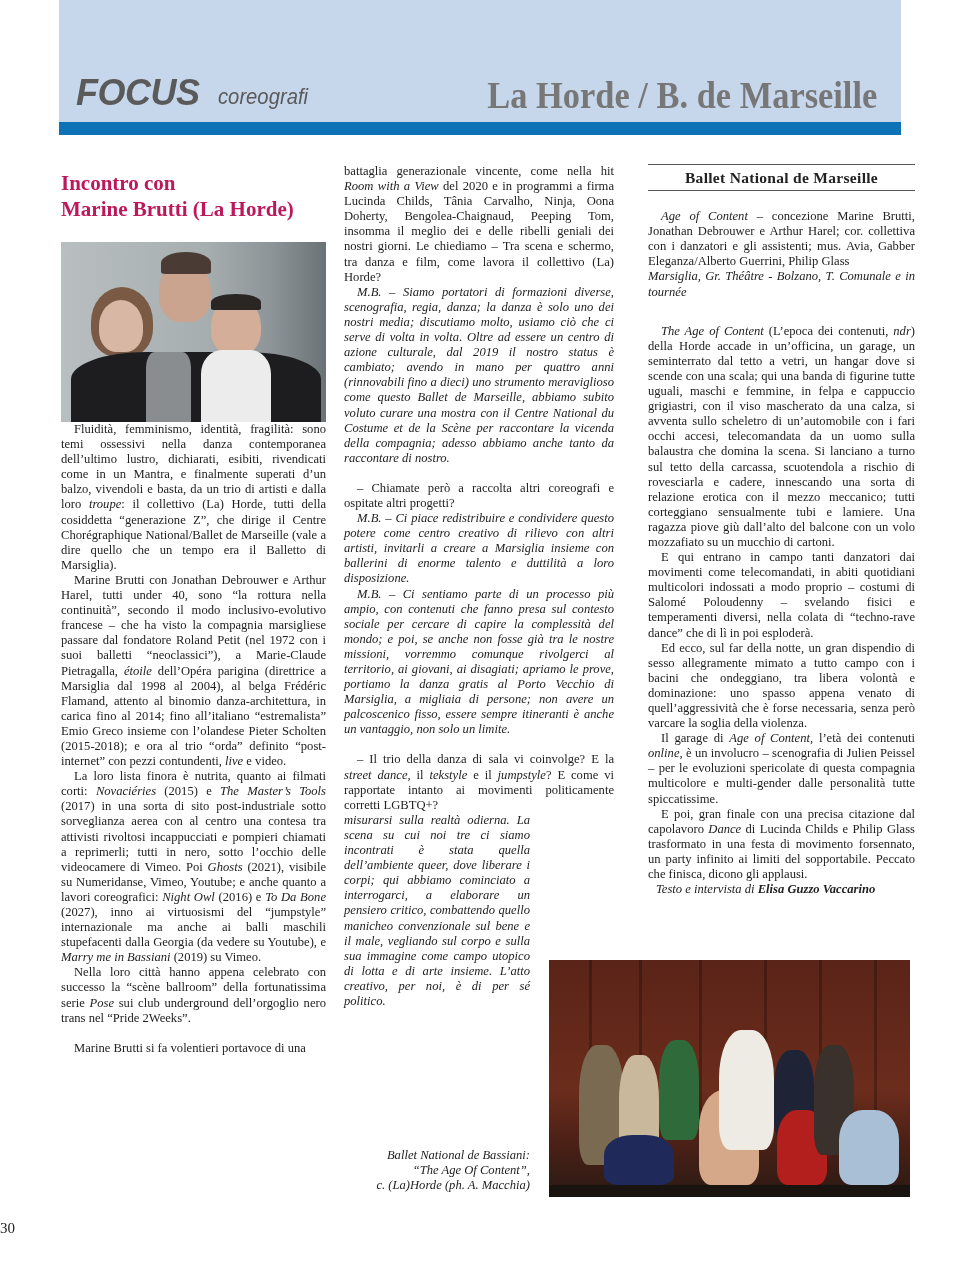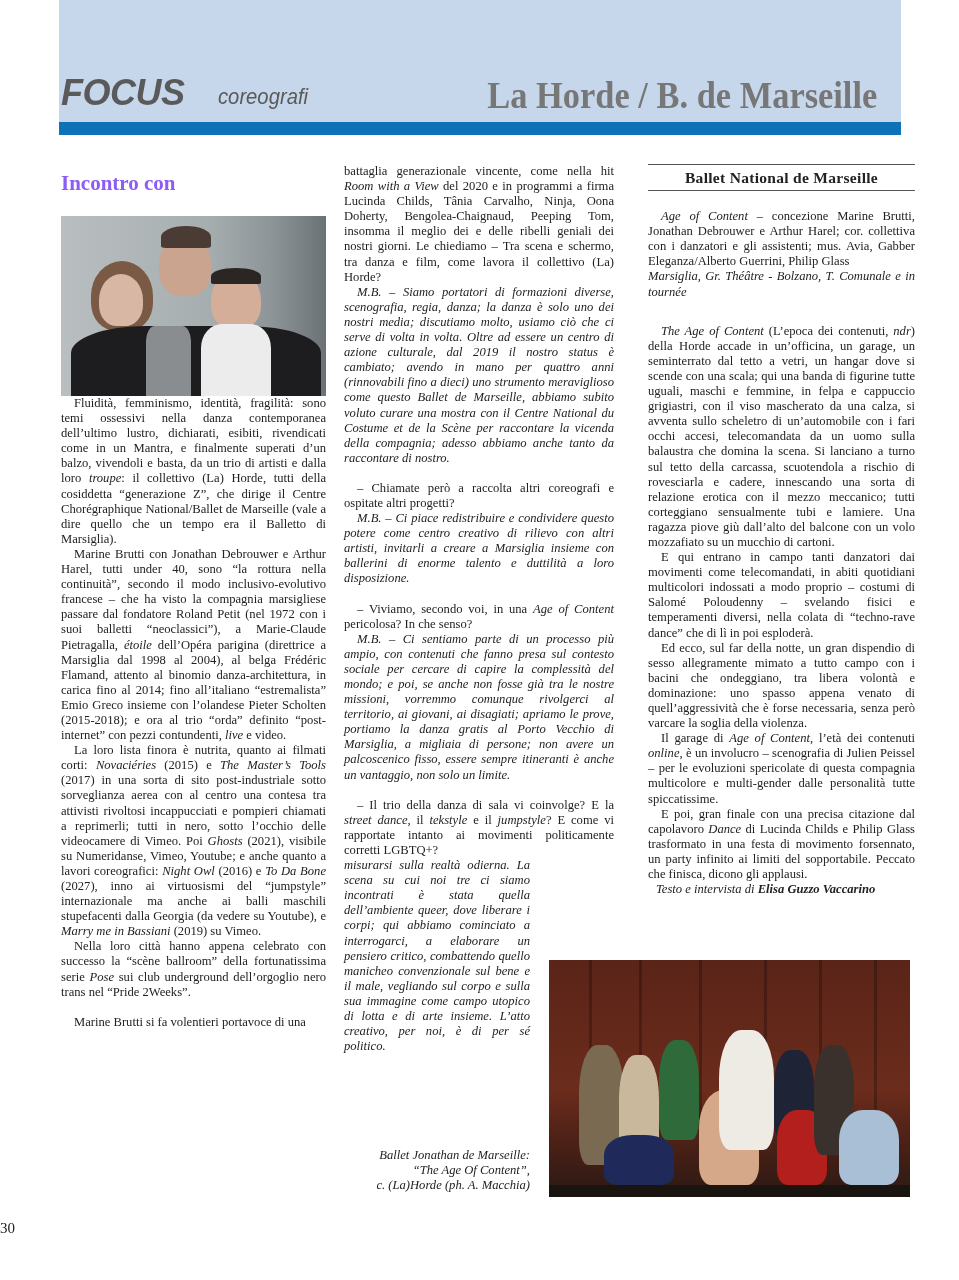--- a/index.html
+++ b/index.html
@@ -1,35 +1,35 @@
 <!DOCTYPE html>
 <html><head>
 <meta charset="utf-8">
 <style>
   html, body { margin: 0; padding: 0; background: #ffffff; }
   body { width: 959px; height: 1280px; position: relative; overflow: hidden;
          font-family: "Liberation Serif", serif; color: #222; }
   .header-band { position: absolute; left: 59px; top: 0; width: 842px; height: 122px; background: #c6d6eb; }
   .header-rule { position: absolute; left: 59px; top: 122px; width: 842px; height: 13px; background: #0d72b6; }
-  .focus-label { position: absolute; left: 61px; top: 72px; font-family: "Liberation Sans", sans-serif;
+  .focus-label { position: absolute; left: 76px; top: 72px; font-family: "Liberation Sans", sans-serif;
                  font-weight: bold; font-style: italic; font-size: 36px; color: #5a5a5a; letter-spacing: -0.5px; }
   .section-label { position: absolute; left: 218px; top: 84px; font-family: "Liberation Sans", sans-serif;
                    font-style: italic; font-size: 22px; color: #5a5a5a; transform: scaleX(0.92); transform-origin: left; }
   .page-title { position: absolute; right: 82px; top: 74px; font-family: "Liberation Serif", serif;
                 font-weight: bold; font-size: 37px; color: #777; transform: scaleX(0.93); transform-origin: right; }
 
   .col { position: absolute; font-size: 12.6px; line-height: 15.1px; text-align: justify; }
   .col p { margin: 0; text-indent: 13px; }
   .col p.gap { margin-top: 15px; }
   .col .it { font-style: italic; }
   .col-left { left: 61px; top: 170px; width: 265px; }
   .col-mid { left: 344px; top: 164px; width: 270px; }
   .col-right { left: 633px; top: 164px; width: 267px; margin-left: 15px; }
 
-  .article-title { font-weight: bold; font-size: 21px; line-height: 26px; color: #8b5cf6; margin: 0 0 20px 0; text-align: left; }
+  .article-title { font-weight: bold; font-size: 21px; line-height: 26px; color: #be185d; margin: 0 0 20px 0; text-align: left; }
   .photo-trio { width: 265px; height: 180px; margin-top: 0; position: relative; overflow: hidden;
                 background: linear-gradient(90deg, #b9bfc1 0%, #a7aeb0 55%, #8d9497 80%, #6b7275 100%); }
   .photo-trio .p { position: absolute; border-radius: 50% 50% 40% 40%; }
   .caption { font-style: italic; text-align: center; font-size: 12.6px; line-height: 15px; margin: 20px 0 30px 0; color: #333; }
 
   .box-head { border-top: 1.5px solid #555; border-bottom: 1.5px solid #555; text-align: center;
               font-weight: bold; font-size: 15.5px; padding: 5px 0 5px 0; margin-bottom: 18px; letter-spacing: 0.3px; }
   .credits p { text-indent: 13px; }
   .byline { font-style: italic; text-indent: 8px !important; }
   .byline b { font-style: italic; }
@@ -48,20 +48,21 @@
 
 <div class="header-band"></div>
 <div class="header-rule"></div>
 <div class="focus-label">FOCUS</div>
 <div class="section-label">coreografi</div>
 <div class="page-title">La Horde / B. de Marseille</div>
 
 <div class="col col-left">
   <h1 class="article-title">
     <span>Incontro con</span><br>
+    <span>Marine Brutti (La Horde)</span>
   </h1>
   <div class="photo-trio">
     <div class="p" style="left:30px;top:45px;width:62px;height:70px;background:#7a5a44;"></div>
     <div class="p" style="left:38px;top:58px;width:44px;height:52px;background:#d8b8a4;"></div>
     <div class="p" style="left:98px;top:18px;width:52px;height:62px;background:#caa48e;"></div>
     <div class="p" style="left:100px;top:10px;width:50px;height:22px;background:#4a3c34;border-radius:50% 50% 10% 10%;"></div>
     <div class="p" style="left:150px;top:55px;width:50px;height:58px;background:#d4ae98;"></div>
     <div class="p" style="left:150px;top:52px;width:50px;height:16px;background:#2a2624;border-radius:50% 50% 10% 10%;"></div>
     <div class="p" style="left:10px;top:110px;width:250px;height:90px;background:#1d1d20;border-radius:30% 30% 0 0;"></div>
     <div class="p" style="left:140px;top:108px;width:70px;height:80px;background:#ececec;border-radius:30% 30% 0 0;"></div>
@@ -73,28 +74,27 @@
   <p><span>La loro lista finora è nutrita, quanto ai filmati corti: </span><span class="it">Novaciéries</span><span> (2015) e </span><span class="it">The Master’s Tools</span><span> (2017) in una sorta di sito post-industriale sotto sorveglianza aerea con al centro una contesa tra attivisti rivoltosi incappucciati e pompieri chiamati a reprimerli; tutti in nero, sotto l’occhio delle videocamere di Vimeo. Poi </span><span class="it">Ghosts</span><span> (2021), visibile su Numeridanse, Vimeo, Youtube; e anche quanto a lavori coreografici: </span><span class="it">Night Owl</span><span> (2016) e </span><span class="it">To Da Bone</span><span> (2027), inno ai virtuosismi del “jumpstyle” internazionale ma anche ai balli maschili stupefacenti dalla Georgia (da vedere su Youtube), e </span><span class="it">Marry me in Bassiani</span><span> (2019) su Vimeo.</span></p>
   <p><span>Nella loro città hanno appena celebrato con successo la “scène ballroom” della fortunatissima serie </span><span class="it">Pose</span><span> sui club underground dell’orgoglio nero trans nel “Pride 2Weeks”.</span></p>
   <p class="gap"><span>Marine Brutti si fa volentieri portavoce di una</span></p>
 </div>
 
 <div class="col col-mid">
   <p style="text-indent:0"><span>battaglia generazionale vincente, come nella hit </span><span class="it">Room with a View</span><span> del 2020 e in programmi a firma Lucinda Childs, Tânia Carvalho, Ninja, Oona Doherty, Bengolea-Chaignaud, Peeping Tom, insomma il meglio dei e delle ribelli geniali dei nostri giorni. Le chiediamo – Tra scena e schermo, tra danza e film, come lavora il collettivo (La) Horde?</span></p>
   <p class="it">M.B. – Siamo portatori di formazioni diverse, scenografia, regia, danza; la danza è solo uno dei nostri media; discutiamo molto, usiamo ciò che ci serve di volta in volta. Oltre ad essere un centro di azione culturale, dal 2019 il nostro status è cambiato; avendo in mano per quattro anni (rinnovabili fino a dieci) uno strumento meraviglioso come questo Ballet de Marseille, abbiamo subito voluto curare una mostra con il Centre National du Costume et de la Scène per raccontare la vicenda della compagnia; adesso abbiamo anche tanto da raccontare di nostro.</p>
   <p class="gap">– Chiamate però a raccolta altri coreografi e ospitate altri progetti?</p>
   <p class="it">M.B. – Ci piace redistribuire e condividere questo potere come centro creativo di rilievo con altri artisti, invitarli a creare a Marsiglia insieme con ballerini di enorme talento e duttilità a loro disposizione.</p>
-  <p class="gap"><span>– Viviamo, secondo voi, in una </span><span class="it">Age of Content</span><span> pericolosa? In che senso?</span></p>
   <p class="it">M.B. – Ci sentiamo parte di un processo più ampio, con contenuti che fanno presa sul contesto sociale per cercare di capire la complessità del mondo; e poi, se anche non fosse già tra le nostre missioni, vorremmo comunque rivolgerci al territorio, ai giovani, ai disagiati; apriamo le prove, portiamo la danza gratis al Porto Vecchio di Marsiglia, a migliaia di persone; non avere un palcoscenico fisso, essere sempre itineranti è anche un vantaggio, non solo un limite.</p>
   <p class="gap"><span>– Il trio della danza di sala vi coinvolge? E la </span><span class="it">street dance</span><span>, il </span><span class="it">tekstyle</span><span> e il </span><span class="it">jumpstyle</span><span>? E come vi rapportate intanto ai movimenti politicamente corretti LGBTQ+?</span></p>
   <p class="it wrap-text" style="text-indent:0">misurarsi sulla realtà odierna. La scena su cui noi tre ci siamo incontrati è stata quella dell’ambiente queer, dove liberare i corpi; qui abbiamo cominciato a interrogarci, a elaborare un pensiero critico, combattendo quello manicheo convenzionale sul bene e il male, vegliando sul corpo e sulla sua immagine come campo utopico di lotta e di arte insieme. L’atto creativo, per noi, è di per sé politico.</p>
 </div>
 
 <div class="photo-caption" style="top:1148px;">
-  <span>Ballet Jonathan de Marseille:</span><br>
+  <span>Ballet National de Bassiani:</span><br>
   <span>“The Age Of Content”,</span><br>
   <span>c. (La)Horde (ph. A. Macchia)</span>
 </div>
 
 <div class="col col-right">
   <div class="box-head">Ballet National de Marseille</div>
   <div class="credits">
     <p><span class="it">Age of Content</span><span> – concezione Marine Brutti, Jonathan Debrouwer e Arthur Harel; cor. collettiva con i danzatori e gli assistenti; mus. Avia, Gabber Eleganza/Alberto Guerrini, Philip Glass</span><br><span class="it" style="display:inline-block;text-indent:0;">Marsiglia, Gr. Théâtre - Bolzano, T. Comunale e in tournée</span></p>
   </div>
   <p class="gap" style="margin-top:24px"><span class="it">The Age of Content</span><span> (L’epoca dei contenuti, </span><span class="it">ndr</span><span>) della Horde accade in un’officina, un garage, un seminterrato dal tetto a vetri, un hangar dove si scende con una scala; qui una banda di figurine tutte uguali, maschi e femmine, in felpa e cappuccio grigiastri, con il viso mascherato da una calza, si avventa sullo scheletro di un’automobile con i fari occhi accesi, telecomandata da un uomo sulla balaustra che domina la scena. Si lanciano a turno sul tetto della carcassa, scuotendola a rischio di rovesciarla e cadere, innescando una sorta di relazione erotica con il mezzo meccanico; tutti corteggiano sensualmente tubi e lamiere. Una ragazza piove giù dall’alto del balcone con un volo mozzafiato su un mucchio di cartoni.</span></p>

